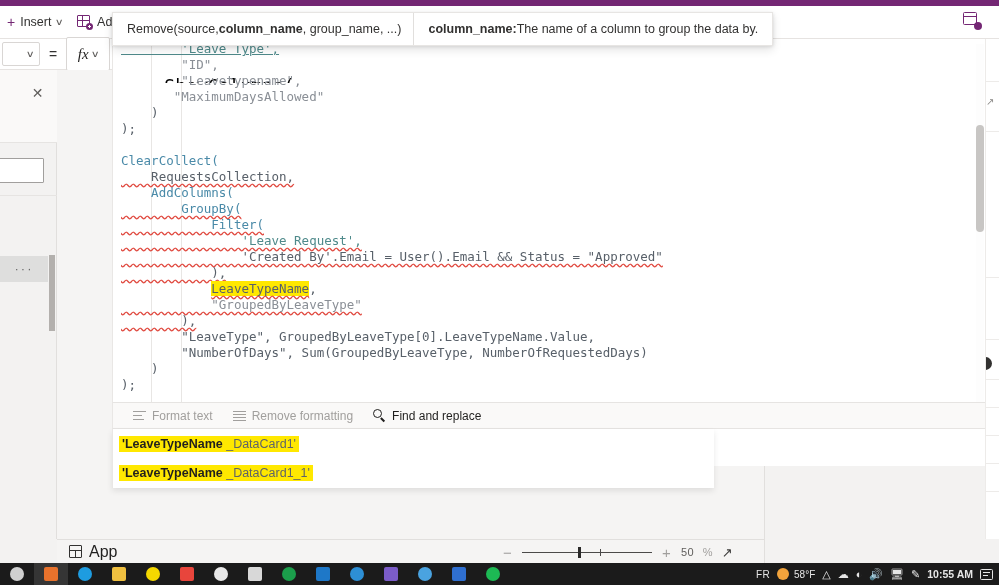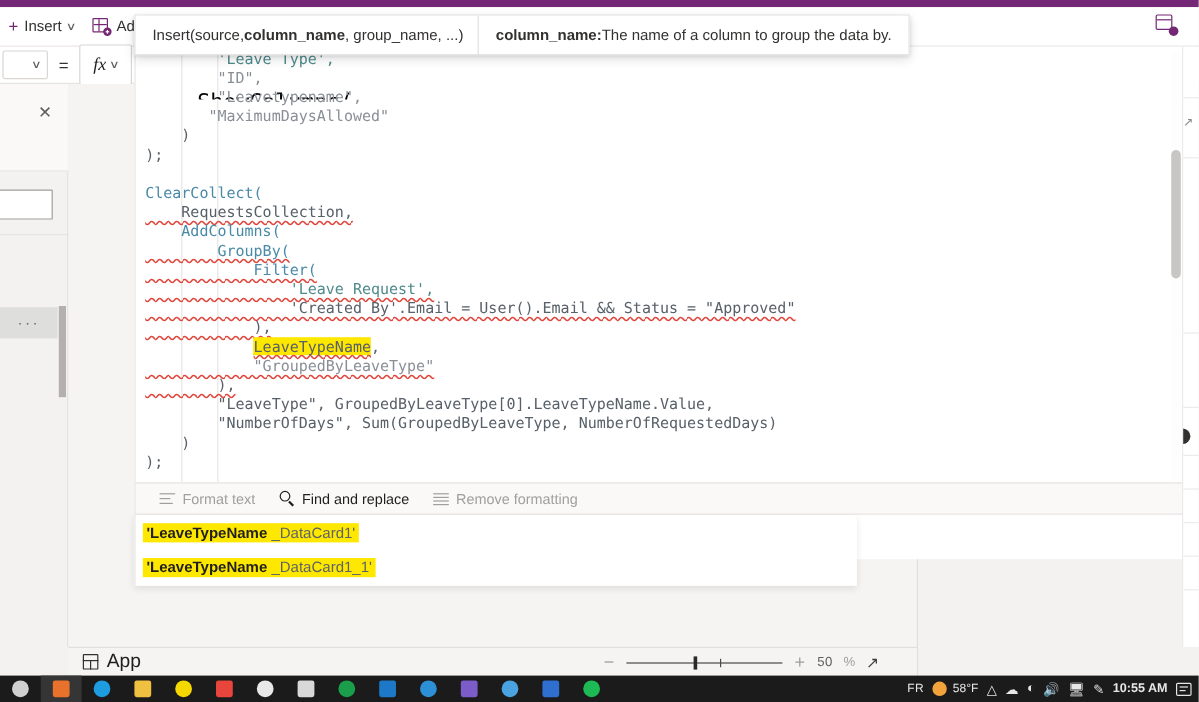--- a/index.html
+++ b/index.html
@@ -141,21 +141,21 @@
     font-family: "DejaVu Sans Mono", monospace;
     font-size: 12.5px;
     line-height: 16px;
     color: #4f5b62;
     white-space: pre;
     padding-top: 2px;
   }
   .code .ln { position: relative; height: 16px; padding-left: 8px; }
   .tok-fn      { color: #4a8aa8; }
   .tok-str     { color: #8a8f96; }
-  .tok-strg    { color: #4f8a8b; }
+  .tok-strg    { color: #4f8a8b; text-decoration: underline; }
   .tok-plain   { color: #586069; }
 
   
   .guide { position: absolute; top: 0; width: 1px; height: 363px; background: #e8e6e4; }
 
   
   .sq {
     text-decoration: underline wavy #e0483e;
     text-decoration-skip-ink: none;
     text-underline-offset: 2px;
@@ -373,52 +373,52 @@
 
   <div class="fx-toolbar">
     <div class="tbtn">
       <span class="ico-lines">
           <i></i>
           <i></i>
           <i></i>
         </span>
       <span>Format text</span>
     </div>
+    <div class="tbtn">
+      <span class="ico-block">
+          <i></i>
+          <i></i>
+          <i></i>
+          <i></i>
+        </span>
+      <span>Remove formatting</span>
+    </div>
     <div class="tbtn active">
       <span class="ico-search">
           <span class="c"></span>
           <span class="h"></span>
         </span>
       <span>Find and replace</span>
-    </div>
-    <div class="tbtn">
-      <span class="ico-block">
-          <i></i>
-          <i></i>
-          <i></i>
-          <i></i>
-        </span>
-      <span>Remove formatting</span>
     </div>
   </div>
 
   <div class="fx-white-right"></div>
   <div class="fx-results" id="results-list">
       <div class="res-row">
         <span class="chip"><b>'LeaveTypeName</b><span class="rest"> _DataCard1'</span></span>
       </div>
       <div class="res-row">
         <span class="chip"><b>'LeaveTypeName</b><span class="rest"> _DataCard1_1'</span></span>
       </div>
     </div>
   <div class="results-shadow"></div>
 
   <div class="intellisense">
     <div class="is-sig">
-      <span>Insert(source, </span>
+      <span>Remove(source, </span>
         <b>column_name</b>
         <span>, group_name, ...)</span>
     </div>
     <div class="is-div"></div>
     <div class="is-desc">
       <b>column_name:</b>
         <span> The name of a column to group the data by.</span>
     </div>
   </div>
 

